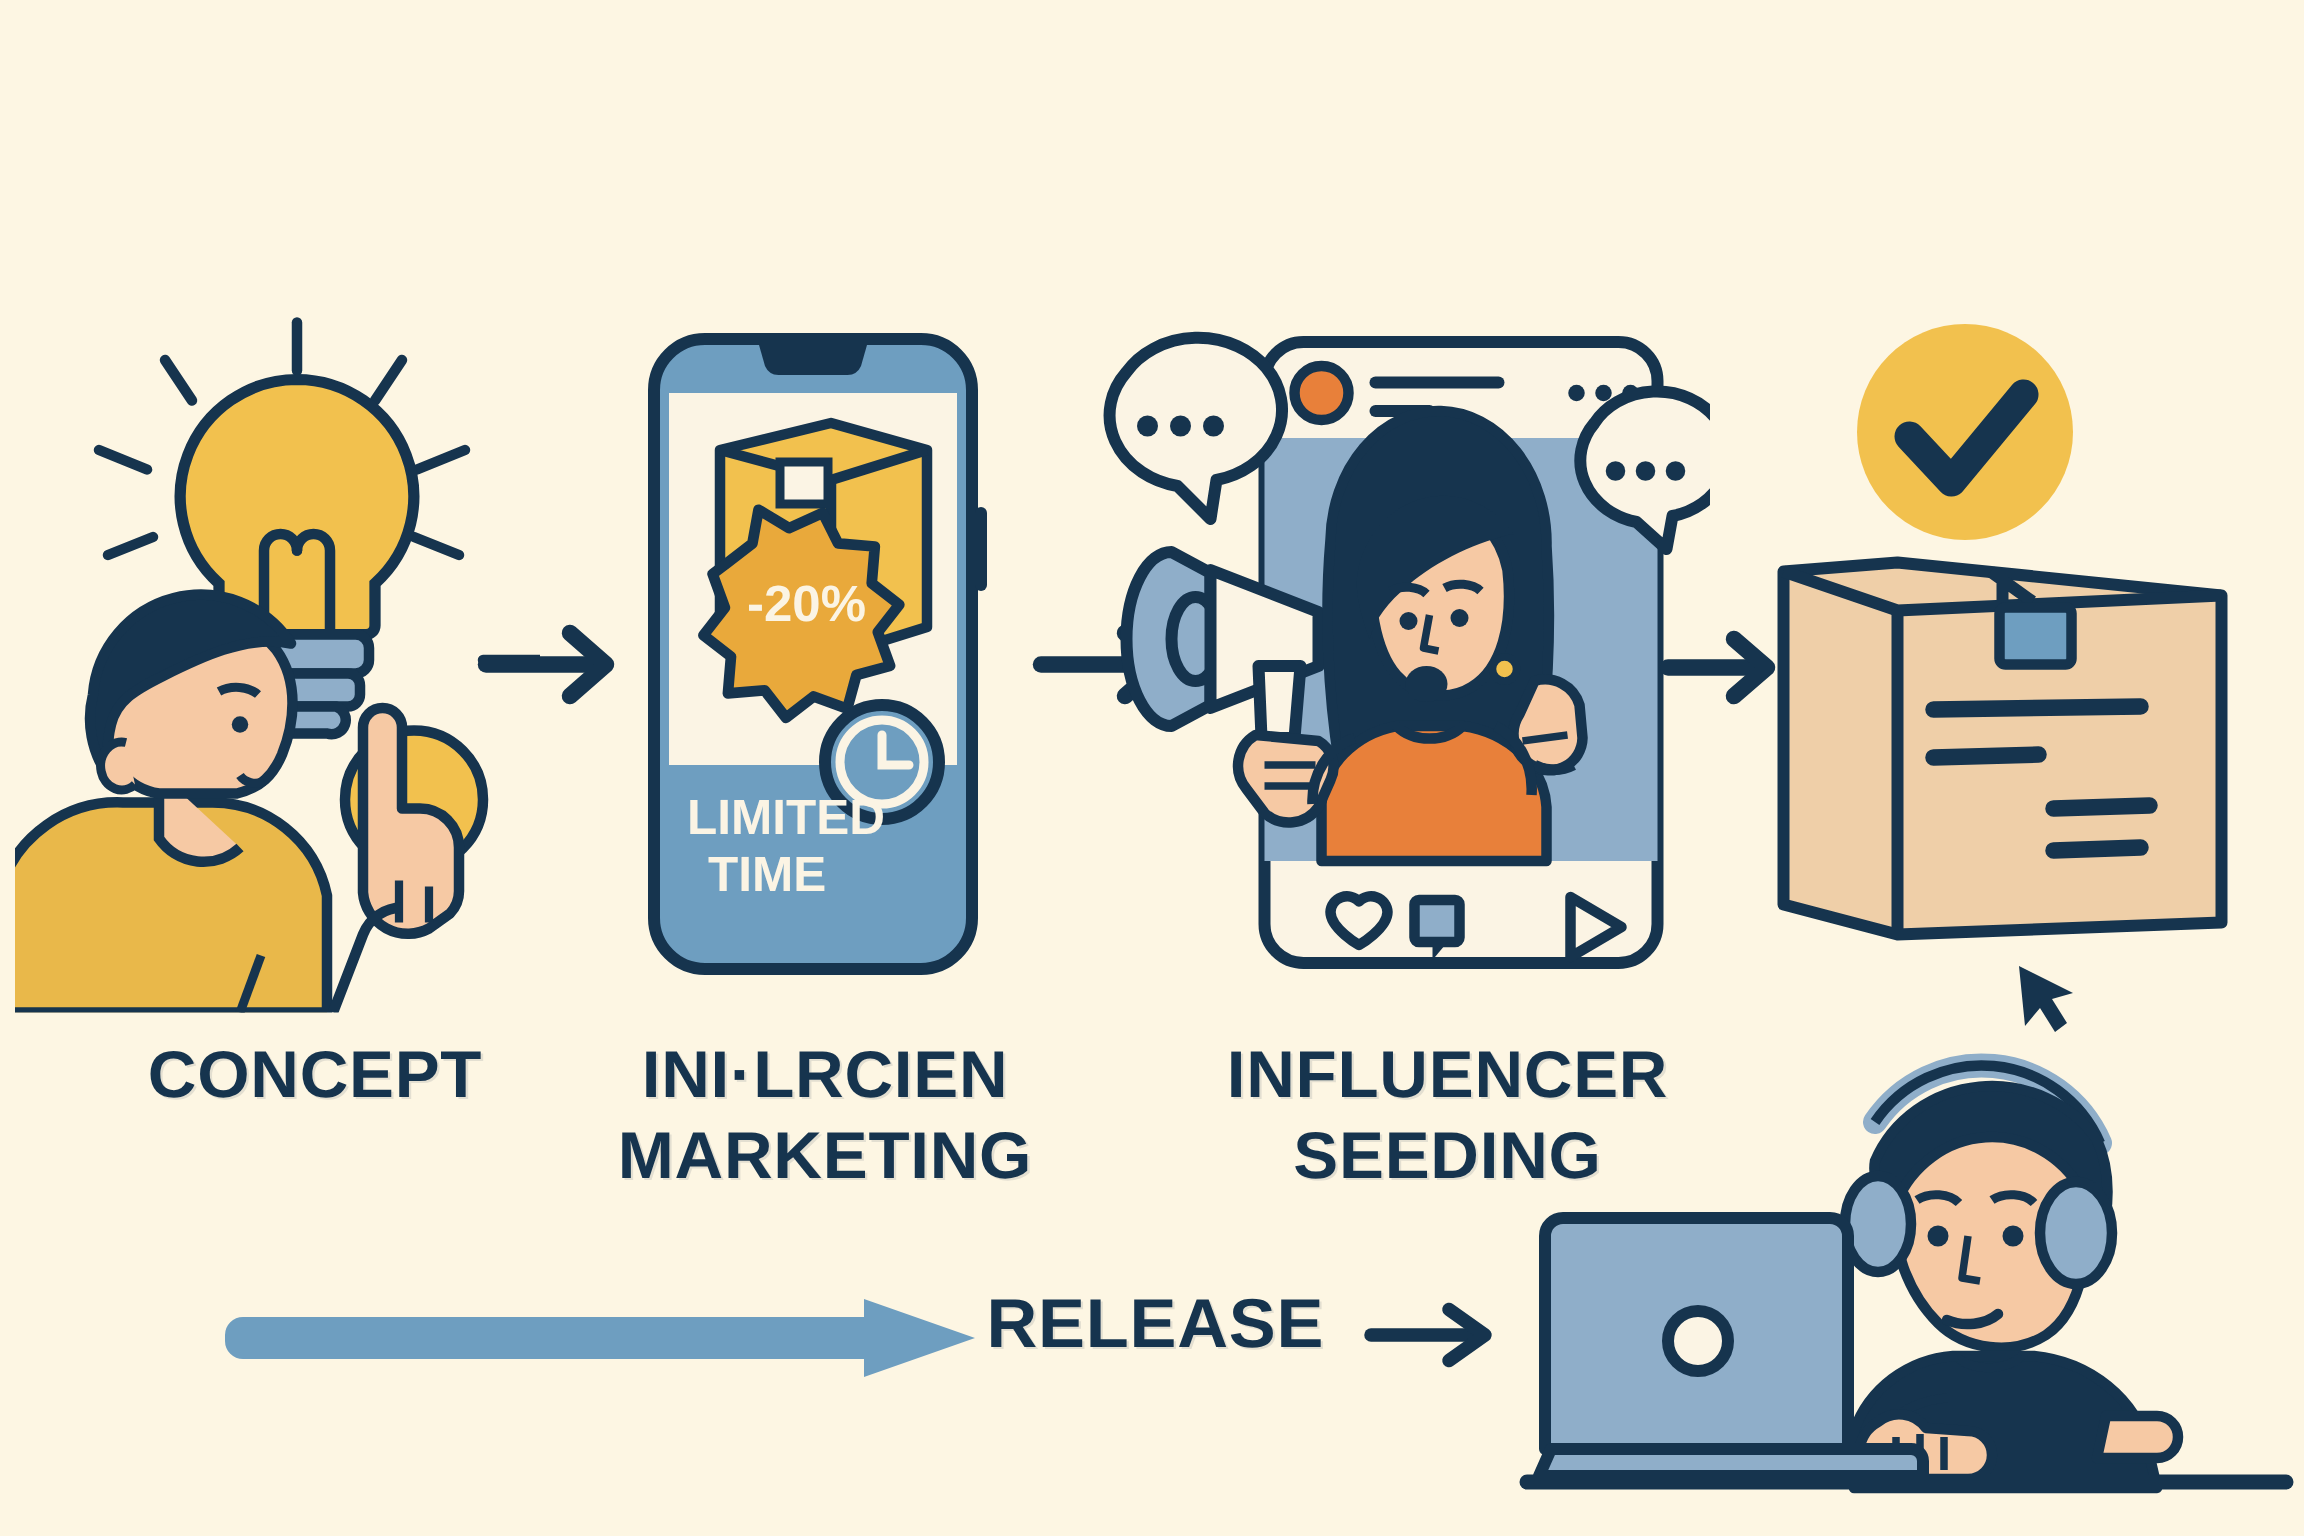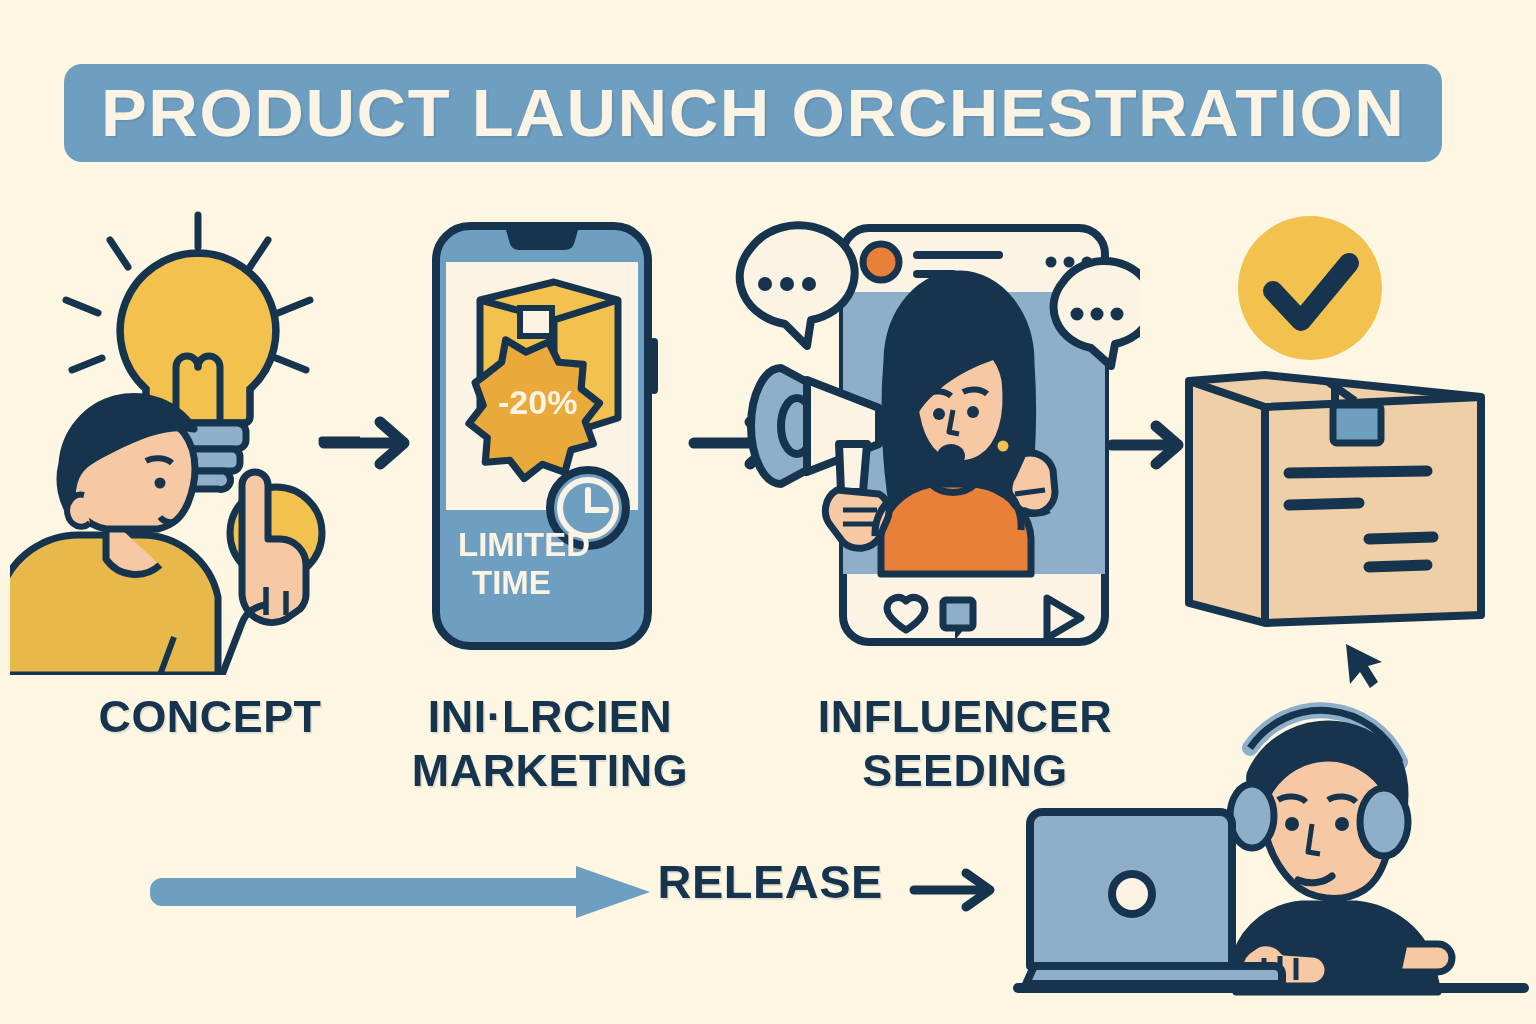--- a/index.html
+++ b/index.html
@@ -51,23 +51,20 @@
     font-family:"Liberation Sans Narrow","Liberation Sans",sans-serif;
     transform:scaleX(1.02);
     text-shadow:1.5px 1.5px 0 rgba(40,60,80,.12);
   }
 </style>
 </head>
 <body>
 
 <div class="stage">
 
-  <div class="abs banner">
-    <div class="banner-text">PRODUCT LAUNCH ORCHESTRATION</div>
-  </div>
 
   <svg class="abs" style="left:10px;top:195px;" width="350" height="480" viewBox="0 0 350 480">
     <g fill="none" stroke="#16344E" stroke-width="7" stroke-linecap="round">
 
       <line x1="188" y1="20" x2="188" y2="52"></line>
       <line x1="100" y1="45" x2="118" y2="72"></line>
       <line x1="258" y1="45" x2="240" y2="72"></line>
       <line x1="56" y1="105" x2="88" y2="118"></line>
       <line x1="300" y1="105" x2="268" y2="118"></line>
       <line x1="62" y1="175" x2="92" y2="163"></line>

